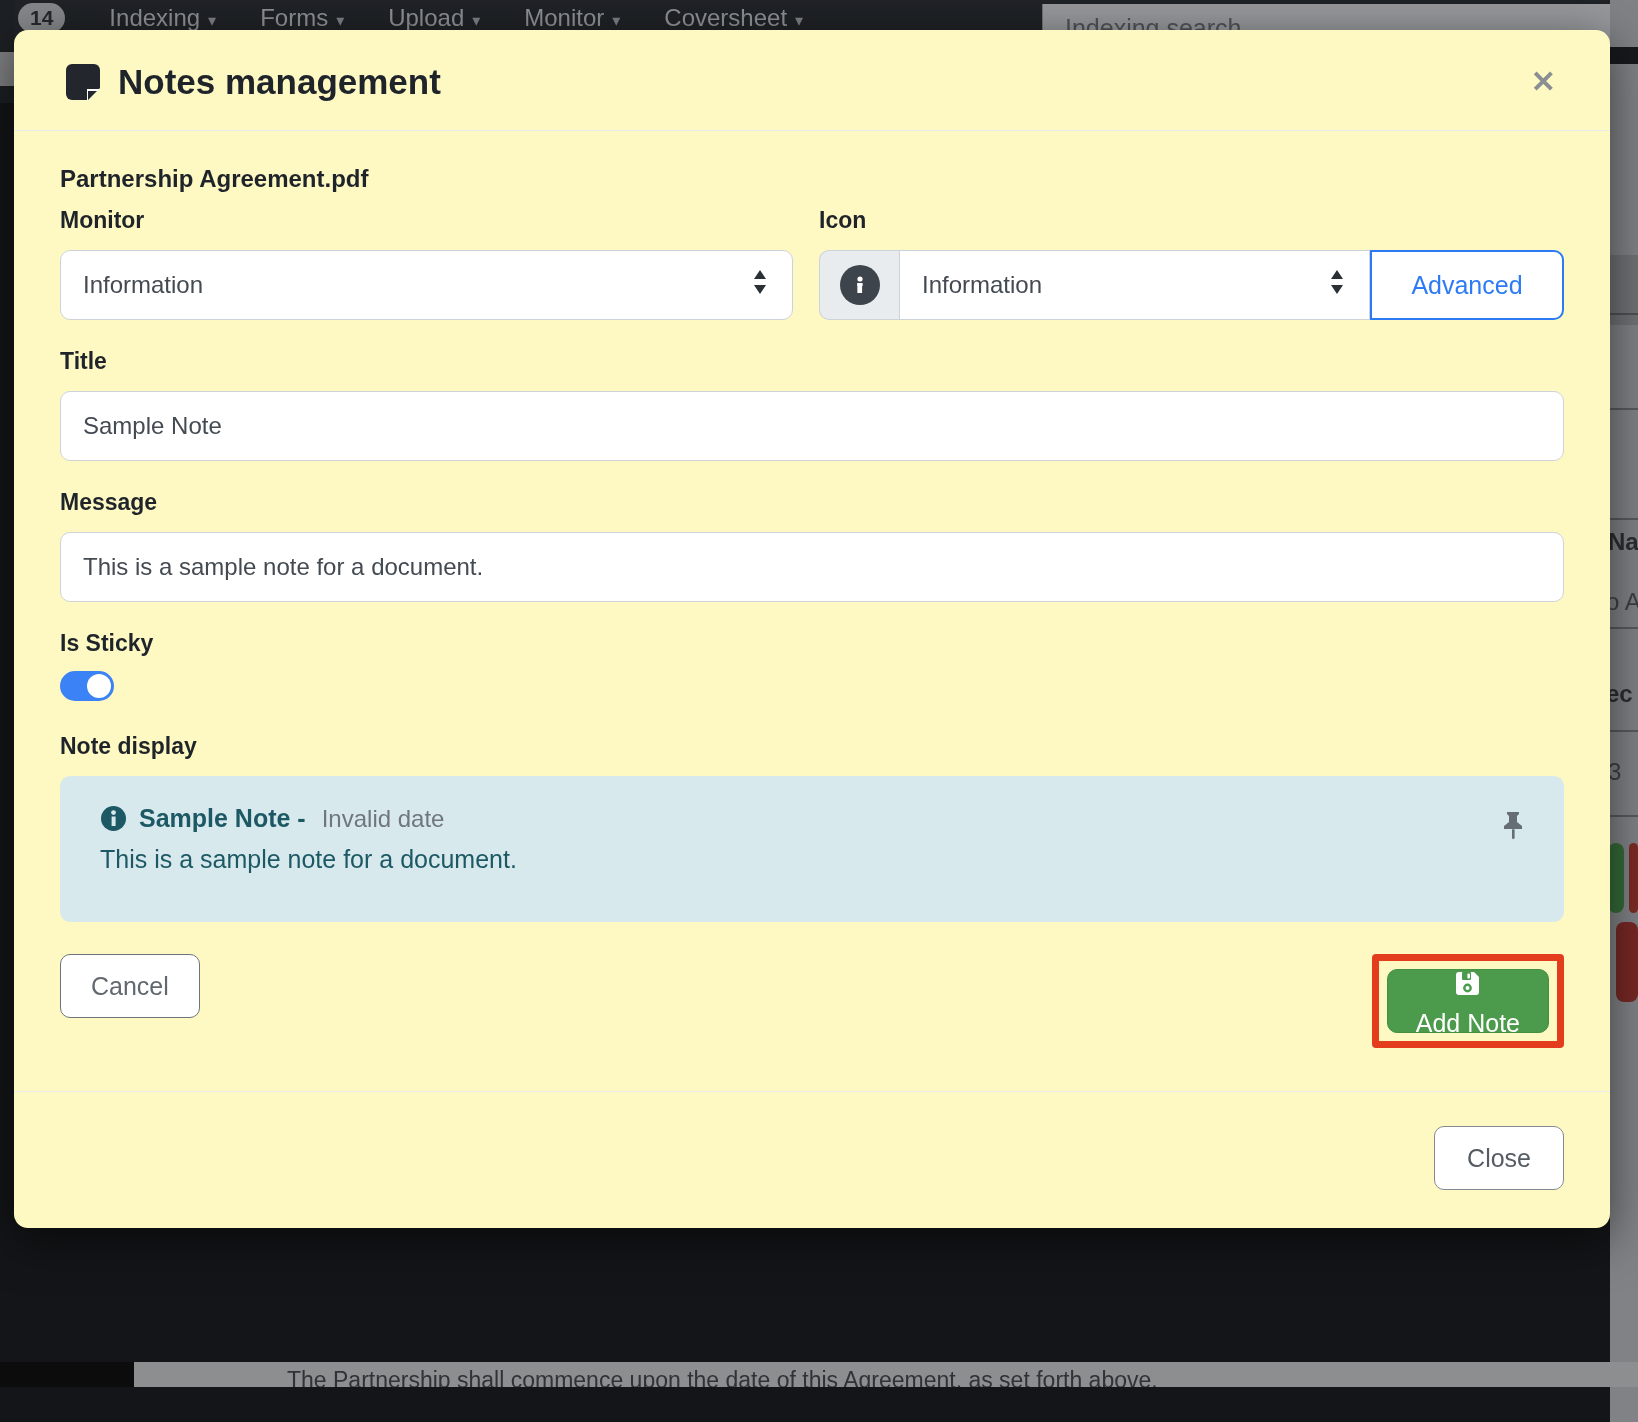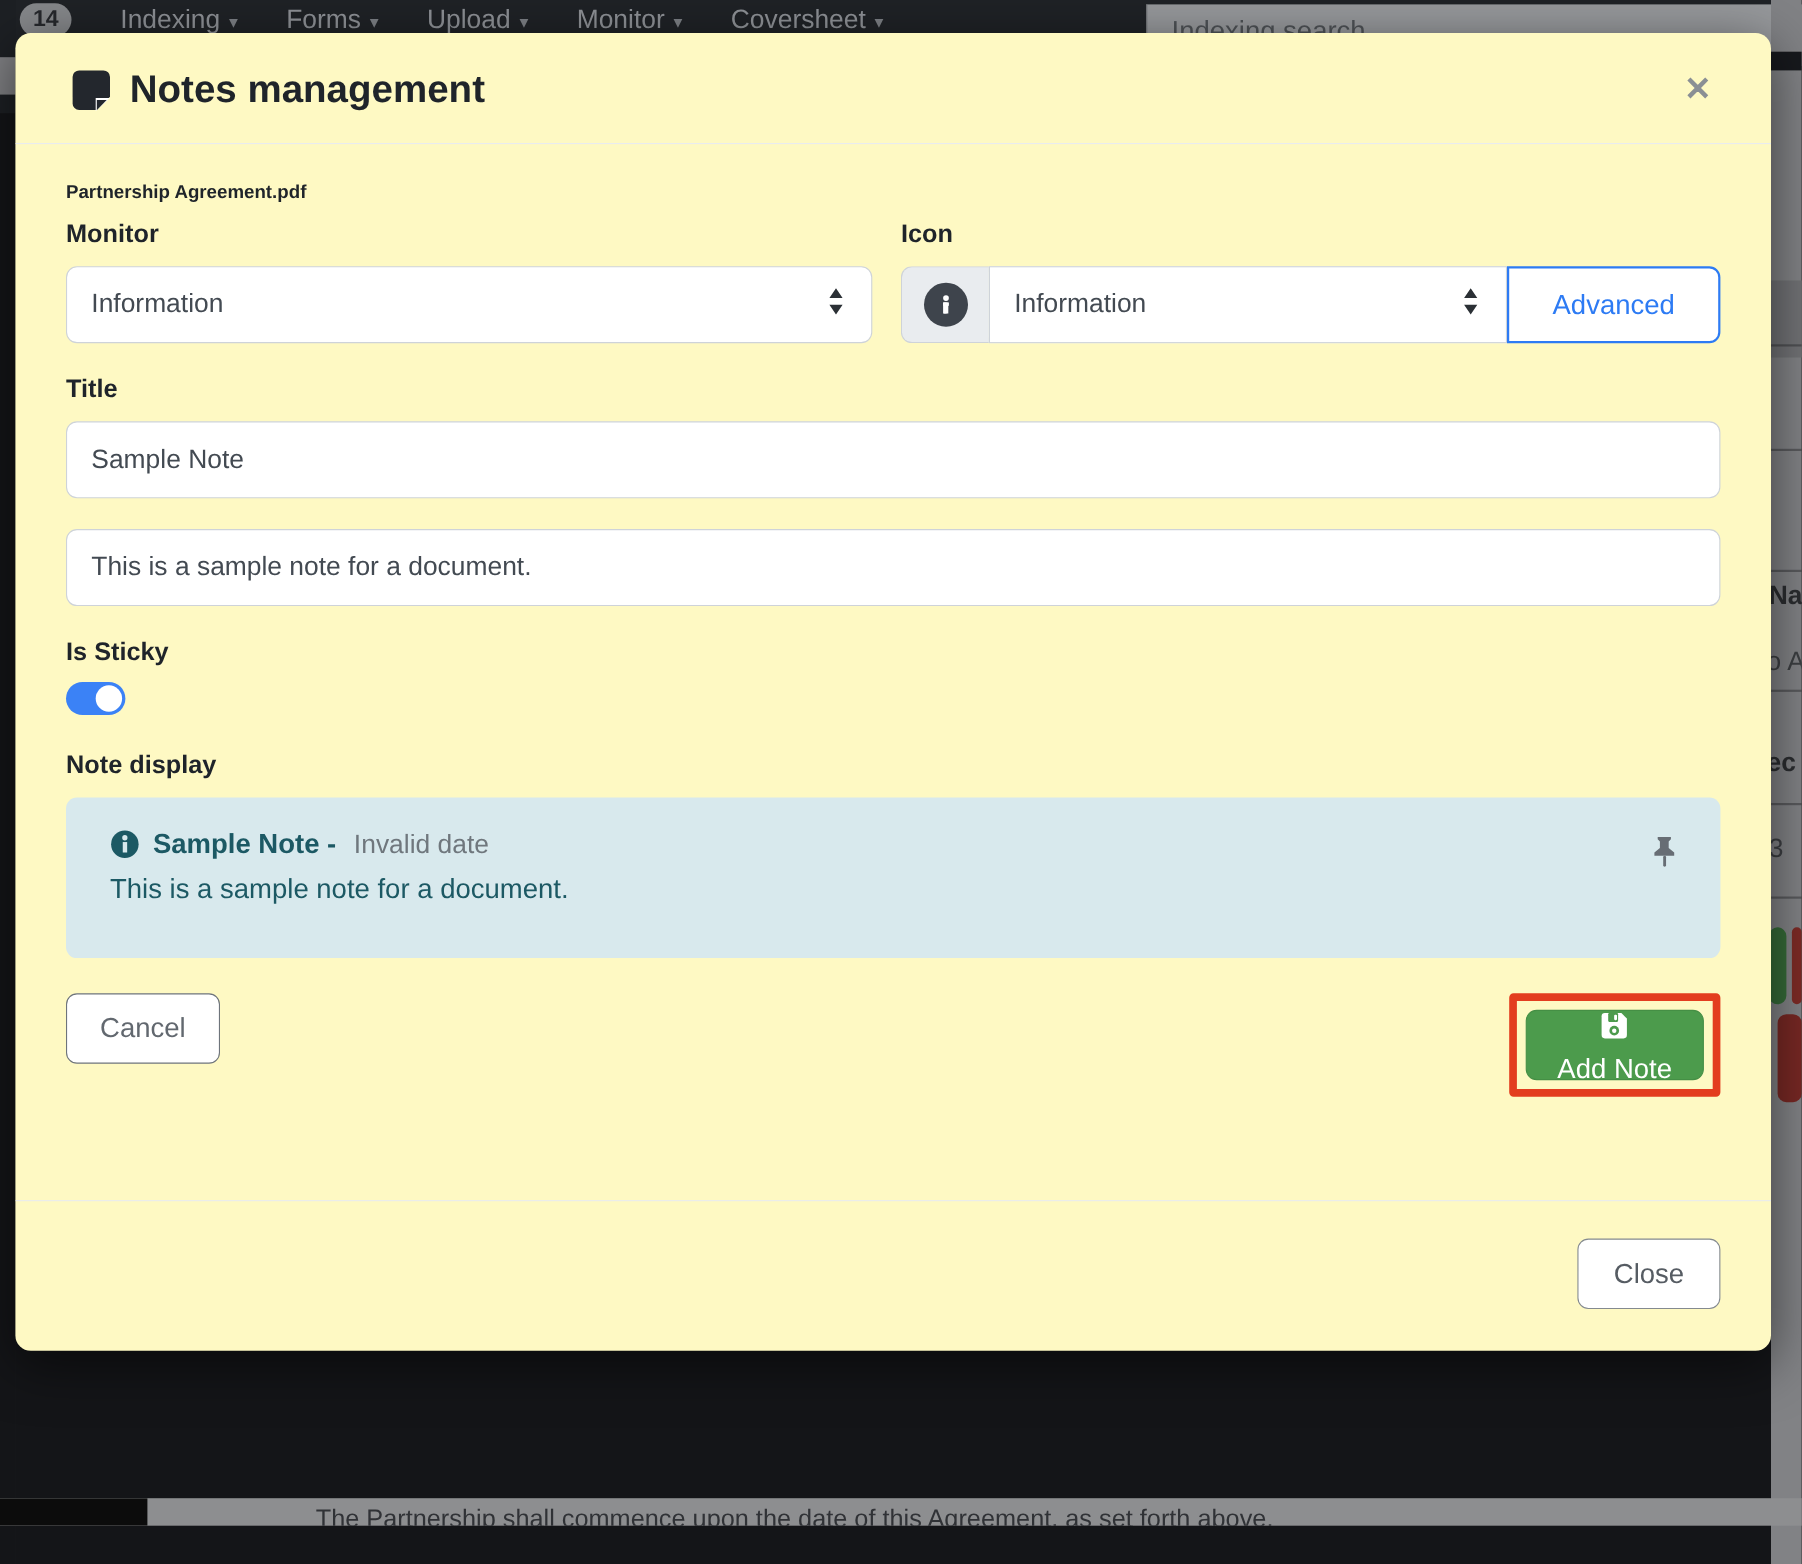--- a/index.html
+++ b/index.html
@@ -35,21 +35,21 @@
   
   .modal { position:absolute; left:14px; top:30px; width:1596px; height:1198px;
            background:#fef9c3; border-radius:14px; box-shadow:0 12px 48px rgba(0,0,0,.55);
            display:flex; flex-direction:column; overflow:hidden; }
   .modal-header { display:flex; align-items:center; padding:30px 44px 26px 46px;
                   border-bottom:1px solid #e9ecef; }
   .modal-title { display:flex; align-items:center; gap:14px; font-size:35px; font-weight:bold; color:#1f242a; }
   .close-btn { margin-left:auto; background:none; border:none; color:#8a8f94; font-size:30px;
                font-weight:bold; cursor:pointer; line-height:1; padding:6px 10px; }
   .modal-body { padding:34px 46px 0 46px; flex:1; }
-  .doc-name { font-size:17px; font-weight:bold; color:#1f242a; margin-bottom:14px; }
+  .doc-name { font-size:24px; font-weight:bold; color:#1f242a; margin-bottom:14px; }
   .row1 { display:grid; grid-template-columns:733px 1fr; column-gap:26px; }
   .field-label { font-size:23px; font-weight:bold; color:#1f242a; margin-bottom:16px; }
   .select { height:70px; border:1.5px solid #ced3d9; border-radius:10px; background:#fff;
             display:flex; align-items:center; padding:16px 22px; font-size:24px; color:#434a52;
             cursor:pointer; }
   .select .updown { margin-left:auto; }
   .input-group { display:flex; height:70px; }
   .ig-addon { width:80px; background:#e9ecef; border:1.5px solid #ced3d9; border-right:none;
               border-radius:10px 0 0 10px; display:flex; align-items:center; justify-content:center; }
   .ig-circle { width:40px; height:40px; border-radius:50%; background:#3e444c;
@@ -184,20 +184,21 @@
           </div>
         </div>
       </div>
 
       <div class="mt-sec">
         <div class="field-label">Title</div>
         <input class="text-input" value="Sample Note" style="">
       </div>
 
       <div class="mt-sec">
+        <div class="field-label">Message</div>
         <input class="text-input" value="This is a sample note for a document." style="">
       </div>
 
       <div class="mt-sec">
         <div class="field-label" style="margin-bottom:4px">Is Sticky</div>
         <button class="toggle">
             <span class="knob"></span>
           </button>
       </div>
 

